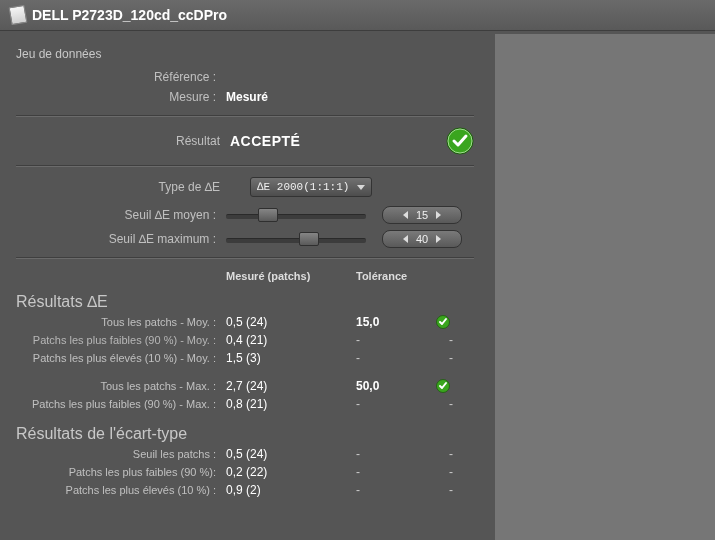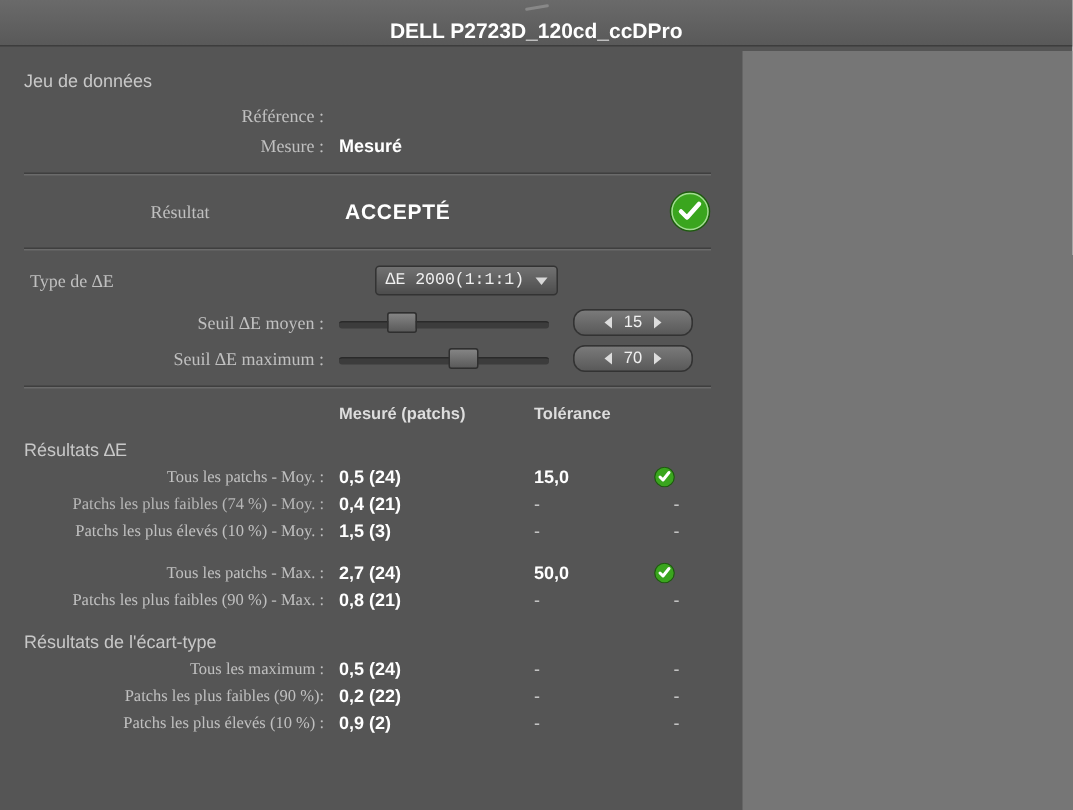--- a/index.html
+++ b/index.html
@@ -35,21 +35,20 @@
     color: #c8c8c8;
   }
   .header {
     display: flex;
     align-items: center;
     gap: 6px;
     padding: 4px 10px;
     background: linear-gradient(#6a6a6a, #595959);
     border-bottom: 1px solid #3d3d3d;
     height: 22px;
-    flex-direction: column;
   }
   .header h1 {
     margin: 0;
     font-size: 14px;
     font-weight: bold;
     color: #fff;
   }
   .doc-icon {
     width: 14px;
     height: 16px;
@@ -66,21 +65,20 @@
   .row {
     display: flex;
     align-items: center;
     min-height: 20px;
   }
   .labelcol {
     width: 200px;
     text-align: right;
     padding-right: 10px;
     color: #c0c0c0;
-    font-family: Liberation Serif, serif;
   }
   .blocktitle {
     font-size: 12px;
     color: #c8c8c8;
     margin: 8px 0 6px 0;
   }
   .val-bold { color: #fff; font-weight: bold; }
   .sep {
     border-top: 1px solid #3f3f3f;
     border-bottom: 1px solid #6b6b6b;
@@ -139,26 +137,26 @@
     color:#f0f0f0; font-size:11px; gap:8px;
   }
   .tri-left {
     width:0;height:0;border-top:4px solid transparent;border-bottom:4px solid transparent;border-right:5px solid #ddd;
   }
   .tri-right {
     width:0;height:0;border-top:4px solid transparent;border-bottom:4px solid transparent;border-left:5px solid #ddd;
   }
   .table .row { min-height:18px; line-height:18px;}
   .table .labelcol { font-size:11px;}
-  .col-measured { width:130px; color:#fff; font-weight:bold;}
+  .col-measured { width:130px; color:#fff; font-weight:normal;}
   .col-tol { width:80px; text-align:left; color:#fff; font-weight:bold;}
   .col-tol.dash, .col-status.dash { color:#ccc; font-weight:normal;}
   .col-status { width:30px; text-align:center;}
   .header-row .col-measured, .header-row .col-tol { font-weight:bold; color:#ddd; font-size:11px;}
-  .subhead { color:#c8c8c8; margin-top:8px; margin-bottom:2px; font-size:12px;}
+  .subhead { color:#c8c8c8; margin-top:8px; margin-bottom:2px; font-size:16px;}
   .tiny { font-size:10.5px; color:#b7b7b7;}
   svg { display:block; }
 </style>
 </head>
 <body>
 
 <div class="frame">
   <div class="right-placeholder"></div>
 
   <div class="panel">
@@ -174,36 +172,36 @@
         <div class="labelcol">Référence :</div>
       </div>
       <div class="row">
         <div class="labelcol">Mesure :</div>
         <div class="val-bold">Mesuré</div>
       </div>
 
       <div class="sep"></div>
 
       <div class="row" style="min-height:32px;">
-        <div class="labelcol" style="text-align:center; padding-left:4px;">Résultat</div>
+        <div class="labelcol" style="text-align:right; padding-left:4px;">Résultat</div>
         <div style="width:130px;" class="result-accept">ACCEPTÉ</div>
         <div style="flex:1"></div>
         <span class="check-big">
           <svg width="28" height="28" viewBox="0 0 28 28">
             <circle cx="14" cy="14" r="13" fill="#3aa51e" stroke="#1e5a0f" stroke-width="1"></circle>
             <circle cx="14" cy="14" r="12" fill="none" stroke="#e8ffe0" stroke-width="1" opacity="0.6"></circle>
             <path d="M8 14 l4 4 l8 -9" fill="none" stroke="#fff" stroke-width="3" stroke-linecap="round" stroke-linejoin="round"></path>
           </svg>
         </span>
       </div>
 
       <div class="sep"></div>
 
       <div class="row" style="min-height:24px;">
-        <div class="labelcol" style="text-align:left; padding-left:4px;">Type de ∆E</div>
+        <div class="labelcol" style="text-align:right; padding-left:4px;">Type de ∆E</div>
         <div style="width:20px;"></div>
         <div class="dropdown">
           <span>∆E 2000(1:1:1)</span>
           <span class="tri-down"></span>
         </div>
       </div>
 
       <div class="row" style="margin-top:6px;">
         <div class="labelcol">Seuil ∆E moyen :</div>
         <div class="slider">
@@ -220,21 +218,21 @@
 
       <div class="row" style="margin-top:4px;">
         <div class="labelcol">Seuil ∆E maximum :</div>
         <div class="slider">
           <div class="track"></div>
           <div class="thumb" id="thumb-max" style="left: 73.2px;"></div>
         </div>
         <div style="width:16px;"></div>
         <div class="pill">
           <span class="tri-left"></span>
-          <span>70</span>
+          <span>40</span>
           <span class="tri-right"></span>
         </div>
       </div>
 
       <div class="sep"></div>
 
       <div class="table">
         <div class="row header-row">
           <div class="labelcol"></div>
           <div class="col-measured">Mesuré (patchs)</div>
@@ -249,21 +247,21 @@
               <div class="col-measured">0,5  (24)</div>
               <div class="col-tol">15,0</div>
               <div class="col-status">
                 <svg width="14" height="14" viewBox="0 0 14 14">
                   <circle cx="7" cy="7" r="6.5" fill="#3aa51e" stroke="#1e5a0f" stroke-width="0.8"></circle>
                   <path d="M4 7 l2 2 l4 -5" fill="none" stroke="#fff" stroke-width="2" stroke-linecap="round" stroke-linejoin="round"></path>
                 </svg>
               </div>
             </div>
             <div class="row">
-              <div class="labelcol tiny">Patchs les plus faibles (74 %) - Moy. :</div>
+              <div class="labelcol tiny">Patchs les plus faibles (90 %) - Moy. :</div>
               <div class="col-measured">0,4  (21)</div>
               <div class="col-tol dash">-</div>
               <div class="col-status dash">-</div>
             </div>
             <div class="row">
               <div class="labelcol">Patchs les plus élevés (10 %) - Moy. :</div>
               <div class="col-measured">1,5   (3)</div>
               <div class="col-tol dash">-</div>
               <div class="col-status dash">-</div>
             </div>
@@ -283,21 +281,21 @@
               <div class="labelcol">Patchs les plus faibles (90 %) - Max. :</div>
               <div class="col-measured">0,8  (21)</div>
               <div class="col-tol dash">-</div>
               <div class="col-status dash">-</div>
             </div>
           </div>
 
         <div class="subhead" style="margin-top:12px;">Résultats de l'écart-type</div>
         <div id="std-rows">
             <div class="row">
-              <div class="labelcol">Tous les maximum :</div>
+              <div class="labelcol">Seuil les patchs :</div>
               <div class="col-measured">0,5  (24)</div>
               <div class="col-tol dash">-</div>
               <div class="col-status dash">-</div>
             </div>
             <div class="row">
               <div class="labelcol">Patchs les plus faibles (90 %):</div>
               <div class="col-measured">0,2  (22)</div>
               <div class="col-tol dash">-</div>
               <div class="col-status dash">-</div>
             </div>

